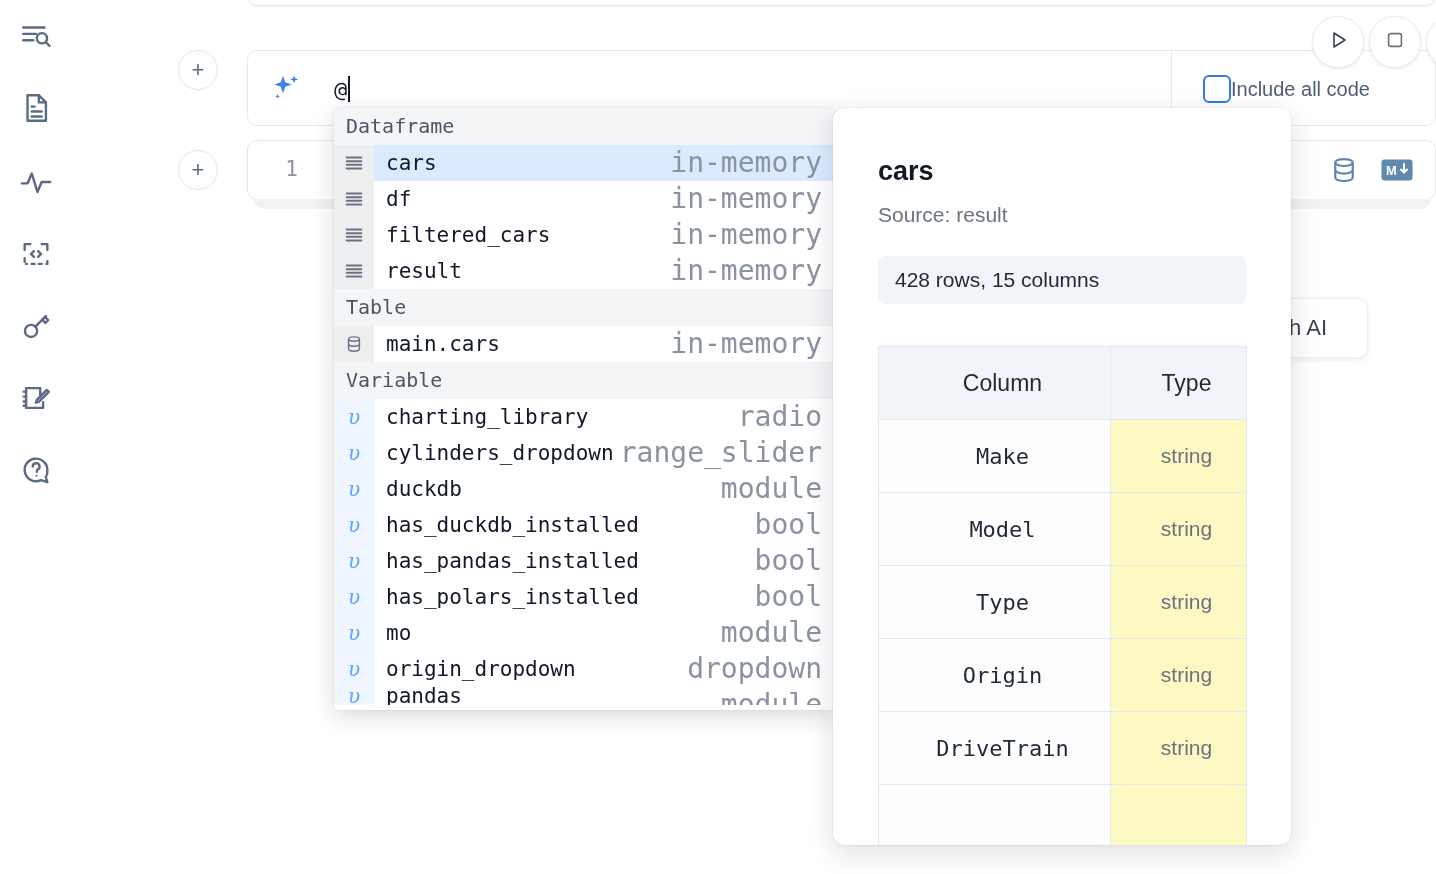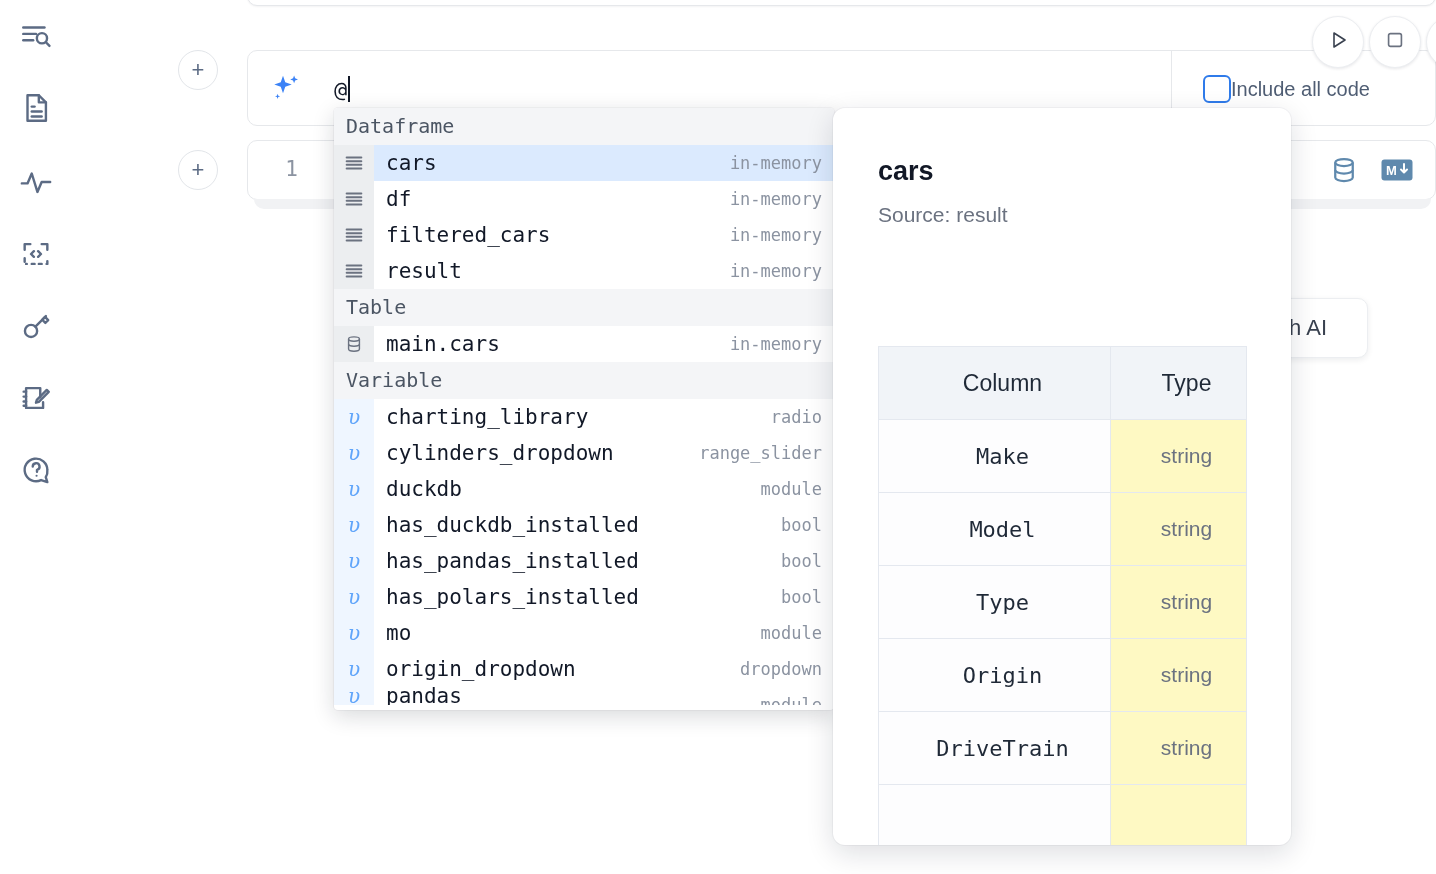--- a/index.html
+++ b/index.html
@@ -129,21 +129,21 @@
     background: #eceef0; color: #6b7280;
   }
   .ac-gutter.var { background: #eff6ff; color: #60a5fa;
     font-family: "DejaVu Serif", serif; font-style: italic; font-size: 20px; }
   .ac-row.sel .ac-gutter { background: #eceef0; }
   .ac-name {
     flex: 1 1 auto; padding-left: 12px; font-size: 21px; color: #111827; white-space: nowrap;
   }
   .ac-type {
     position: absolute; right: 12px; top: 0; height: 36px; line-height: 36px;
-    font-size: 17px; color: #8b93a1; white-space: nowrap;
+    font-size: 28px; color: #8b93a1; white-space: nowrap;
   }
   .ac-row.clip { height: 18px; overflow: hidden; }
   .ac-row.clip .ac-gutter { height: 18px; }
 
   
   .detail {
     position: absolute; left: 833px; top: 108px; width: 458px; height: 737px;
     background: #fff; border-radius: 12px;
     box-shadow: 0 8px 28px rgba(16,24,40,.14), 0 0 0 1px rgba(16,24,40,.04);
     overflow: hidden;
@@ -440,20 +440,21 @@
       <div class="ac-row clip">
         <span class="ac-gutter var">υ</span>
         <span class="ac-name">pandas</span>
         <span class="ac-type">module</span>
       </div>
     </div>
 
   <aside class="detail">
     <div class="detail-title">cars</div>
     <div class="detail-source">Source: result</div>
+    <div class="detail-stats">428 rows, 15 columns</div>
     <table class="detail-table" id="detail-table">
       <colgroup>
           <col class="c1">
           <col class="c2">
         </colgroup>
       <thead>
           <tr id="dt-head">
             <th>Column</th>
             <th>Type</th>
           </tr>

